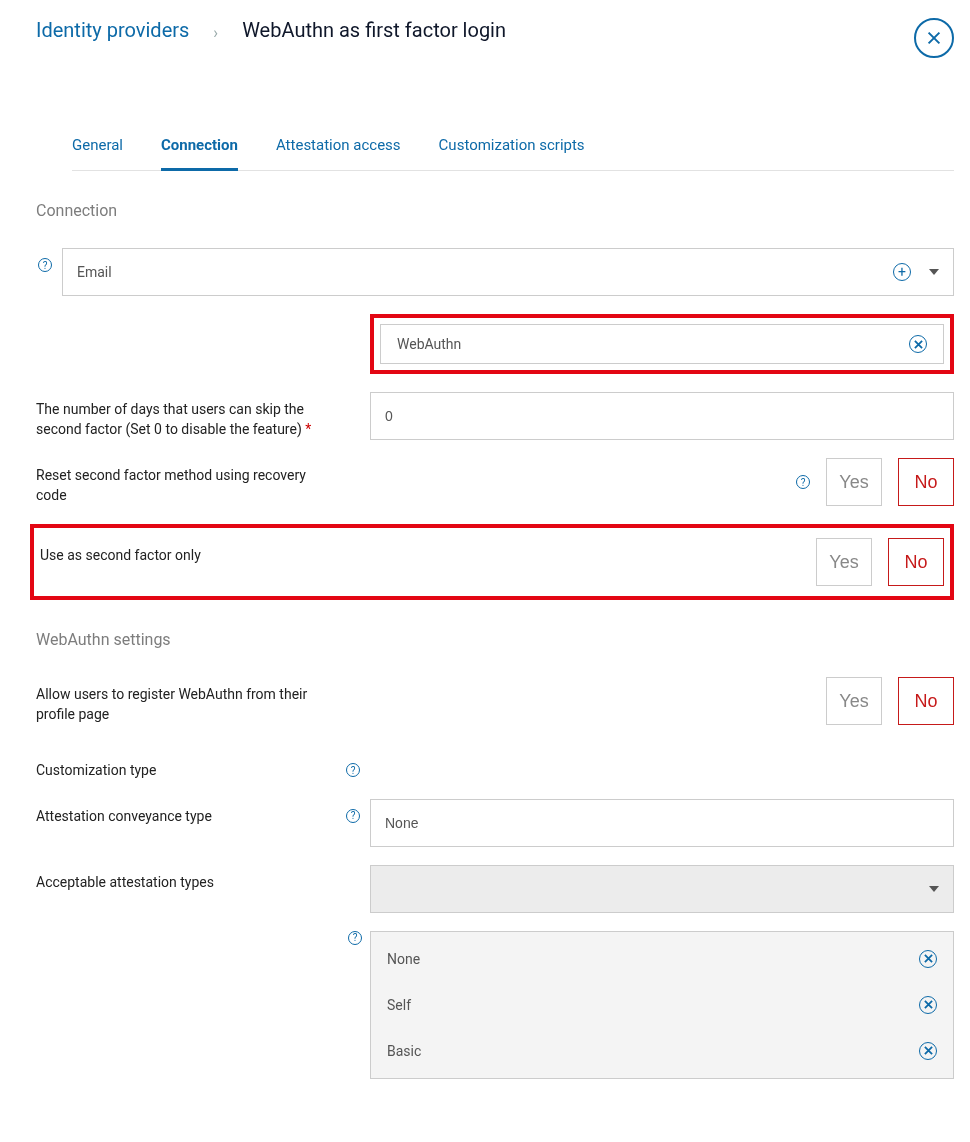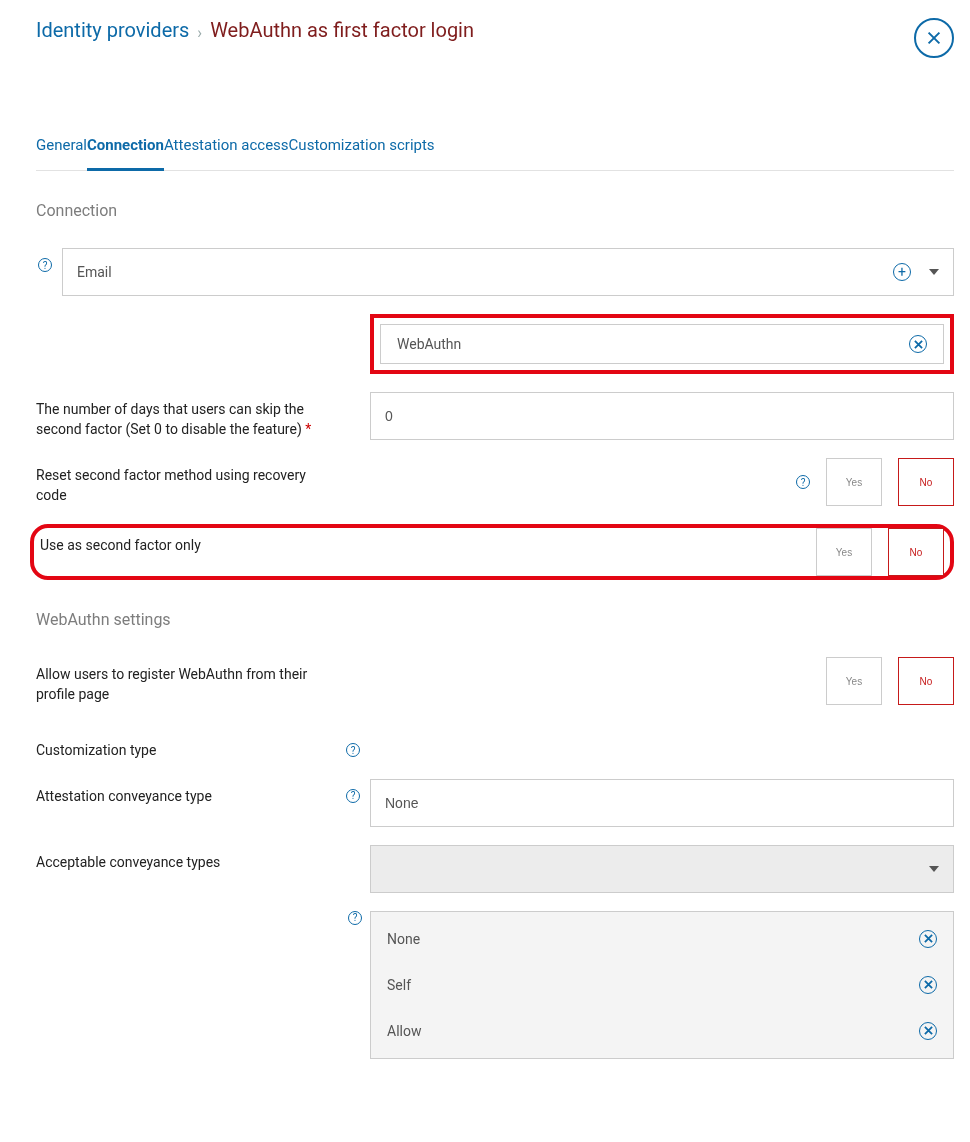--- a/index.html
+++ b/index.html
@@ -14,38 +14,40 @@
   }
   .header-row {
     display: flex;
     justify-content: space-between;
     align-items: flex-start;
   }
   .breadcrumb {
     font-size: 20px;
     display: flex;
     align-items: flex-end;
-    gap: 8px;
+    gap: 24px;
   }
   .breadcrumb .bc-link { color: #0d6aa8; }
   .breadcrumb .bc-sep { color: #9aa; font-size: 16px; }
-  .breadcrumb .bc-current { color: #7f1d1d; }
+  .breadcrumb .bc-current { color: #0f172a; }
   .close-circle {
     width: 40px; height: 40px;
     border: 2px solid #0d6aa8;
     border-radius: 50%;
     display: flex; align-items: center; justify-content: center;
     color: #0d6aa8;
     cursor: pointer;
   }
   .close-circle svg { width:18px; height:18px; stroke:#0d6aa8; stroke-width:2.2; }
   .tabs {
     display: flex;
+    gap: 38px;
     margin-top: 78px;
     border-bottom: 1px solid #e2e2e2;
+    margin-left: 36px;
   }
   .tab {
     padding-bottom: 14px;
     color: #0d6aa8;
     cursor: pointer;
     font-size: 15px;
   }
   .tab.active {
     font-weight: 700;
     border-bottom: 3px solid #0d6aa8;
@@ -107,21 +109,21 @@
   .toggle-wrap {
     display:flex; justify-content:flex-end; align-items:center; width:100%;
     gap:12px;
   }
   .toggle-help { margin-right:4px; }
   .toggle { display:flex; }
   .toggle button {
     width:56px; height:48px;
     border:1px solid #ccc;
     background:#fff; color:#888;
-    font-size:10px; cursor:pointer;
+    font-size:18px; cursor:pointer;
   }
   .toggle button.sel {
     border:1.5px solid #c61a1a; color:#c61a1a;margin-left:16px;
   }
   .chip {
     height:40px; border:1px solid #ccc; background:#fff;
     display:flex; align-items:center; justify-content:space-between;
     padding:0 16px; font-size:14px; color:#555;
   }
   .chip-x {
@@ -217,21 +219,21 @@
     <div class="toggle-wrap">
       <span class="help-icon toggle-help">?</span>
       <div class="toggle">
         <button>Yes</button>
         <button class="sel">No</button>
       </div>
     </div>
   </div>
 </div>
 
-<div class="annot-red" style="margin:6px 0 18px -6px; padding:0 6px;border-radius:18px;">
+<div class="annot-red" style="margin:6px 0 18px -6px; padding:10px 6px;">
   <div class="form-row" style="margin-bottom:0;">
     <div class="form-label" style="width:294px">Use as second factor only</div>
     <div class="help-col"></div>
     <div class="ctrl-col">
       <div class="toggle-wrap">
         <div class="toggle">
           <button>Yes</button>
           <button class="sel">No</button>
         </div>
       </div>
@@ -267,21 +269,21 @@
       <span class="help-icon">?</span>
     </div>
   <div class="ctrl-col select-wrap">
     <select class="select-native">
       <option>None</option>
     </select>
   </div>
 </div>
 
 <div class="form-row">
-  <div class="form-label">Acceptable conveyance types</div>
+  <div class="form-label">Acceptable attestation types</div>
   <div class="help-col"></div>
   <div class="ctrl-col">
     <div class="multi disabled-select">
       <span></span>
       <span class="right">
           <span class="caret-down"></span>
         </span>
     </div>
   </div>
 </div>
@@ -303,21 +305,21 @@
       </div>
       <div class="list-item">
         <span>Self</span>
         <span class="chip-x">
             <svg viewBox="0 0 10 10" fill="none">
               <path d="M1 1l8 8M9 1L1 9"></path>
             </svg>
           </span>
       </div>
       <div class="list-item">
-        <span>Allow</span>
+        <span>Basic</span>
         <span class="chip-x">
             <svg viewBox="0 0 10 10" fill="none">
               <path d="M1 1l8 8M9 1L1 9"></path>
             </svg>
           </span>
       </div>
     </div>
   </div>
 </div>
 

